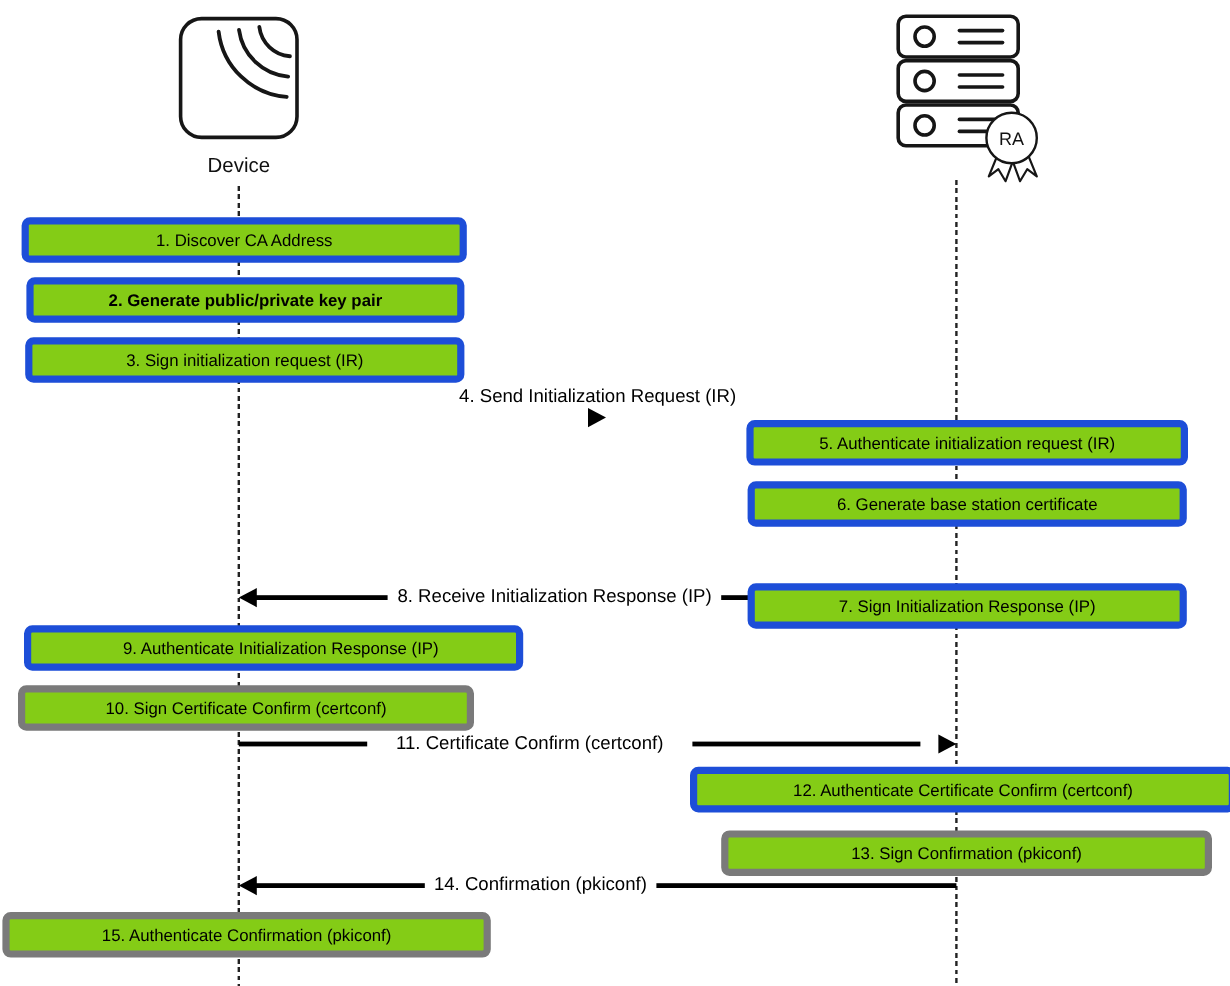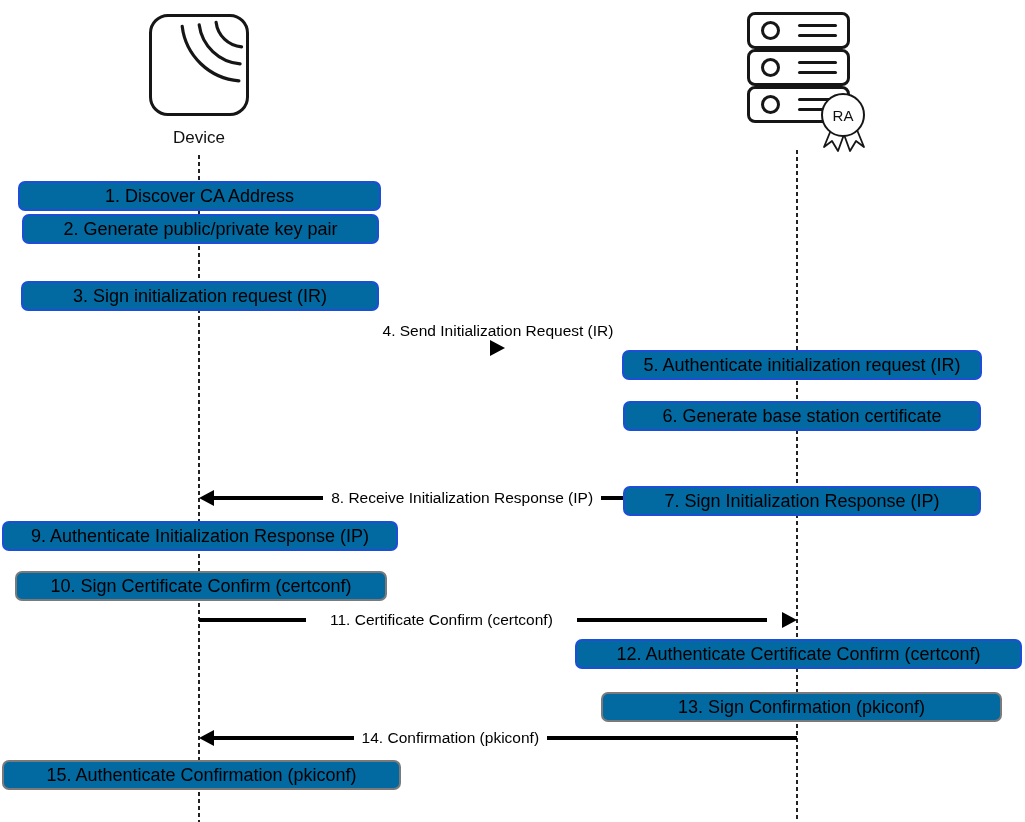--- a/index.html
+++ b/index.html
@@ -29,24 +29,24 @@
   .server-lines{margin-left:18px;display:flex;flex-direction:column;gap:7px;flex:1;margin-right:10px;}
   .server-lines span{display:block;height:3px;background:#161616;border-radius:2px;}
   .ra-badge-svg{position:absolute;left:815px;top:91px;}
   
   .lifeline{
     position:absolute;width:2px;
     background:repeating-linear-gradient(to bottom,#222 0 4px,transparent 4px 7px);
   }
   
   .step-box{
-    position:absolute;height:26px;background:#0369a1;
-    border:2px solid #1d4ed8;border-radius:7px;
+    position:absolute;height:26px;background:#84cc16;
+    border:6px solid #1d4ed8;border-radius:7px;
     display:flex;align-items:center;justify-content:center;
-    font-size:18px;white-space:nowrap;z-index:3;
+    font-size:14px;white-space:nowrap;z-index:3;
   }
   .step-box.light{border-color:#7a7a7a;}
   
   .msg{
     position:absolute;left:199px;width:598px;height:18px;
     display:flex;align-items:center;z-index:2;
   }
   .msg .seg{height:3.5px;background:#000;}
   .msg .seg.a{flex-grow:0.36;}
   .msg .seg.b{flex-grow:0.64;}
@@ -105,23 +105,23 @@
     </div>
   </div>
   <svg class="ra-badge-svg" width="58" height="62" viewBox="0 0 58 62">
     <path d="M18 34 L9 56 L17 50 L23 60 L31 38 Z" fill="#ffffff" stroke="#161616" stroke-width="1.8" stroke-linejoin="round"></path>
     <path d="M40 34 L49 56 L41 50 L35 60 L27 38 Z" fill="#ffffff" stroke="#161616" stroke-width="1.8" stroke-linejoin="round"></path>
     <circle cx="28" cy="24" r="21" fill="#ffffff" stroke="#161616" stroke-width="2"></circle>
     <text x="28" y="30" text-anchor="middle" font-size="15" fill="#111">RA</text>
   </svg>
 
   <div class="step-box" style="left:18px;top:181px;width:359px;">1. Discover CA Address</div>
-  <div class="step-box" style="left:22px;top:214px;width:353px;">2. Generate public/private key pair</div>
+  <div class="step-box" style="left:22px;top:231px;width:353px;font-weight:bold;">2. Generate public/private key pair</div>
   <div class="step-box" style="left:21px;top:281px;width:354px;">3. Sign initialization request (IR)</div>
-  <div class="step-box" style="left:2px;top:521px;width:392px;">9. Authenticate Initialization Response (IP)</div>
+  <div class="step-box" style="left:20px;top:521px;width:392px;padding-left:12px;">9. Authenticate Initialization Response (IP)</div>
   <div class="step-box light" style="left:15px;top:571px;width:368px;">10. Sign Certificate Confirm (certconf)</div>
   <div class="step-box light" style="left:2px;top:760px;width:395px;">15. Authenticate Confirmation (pkiconf)</div>
 
   <div class="step-box" style="left:622px;top:350px;width:356px;">5. Authenticate initialization request (IR)</div>
   <div class="step-box" style="left:623px;top:401px;width:354px;">6. Generate base station certificate</div>
   <div class="step-box" style="left:623px;top:450px;width:354px;margin-top:36px;">7. Sign Initialization Response (IP)</div>
   <div class="step-box" style="left:575px;top:639px;width:443px;">12. Authenticate Certificate Confirm (certconf)</div>
   <div class="step-box light" style="left:601px;top:692px;width:397px;">13. Sign Confirmation (pkiconf)</div>
 
   <div class="msg" style="top:322px;flex-direction:column;">

